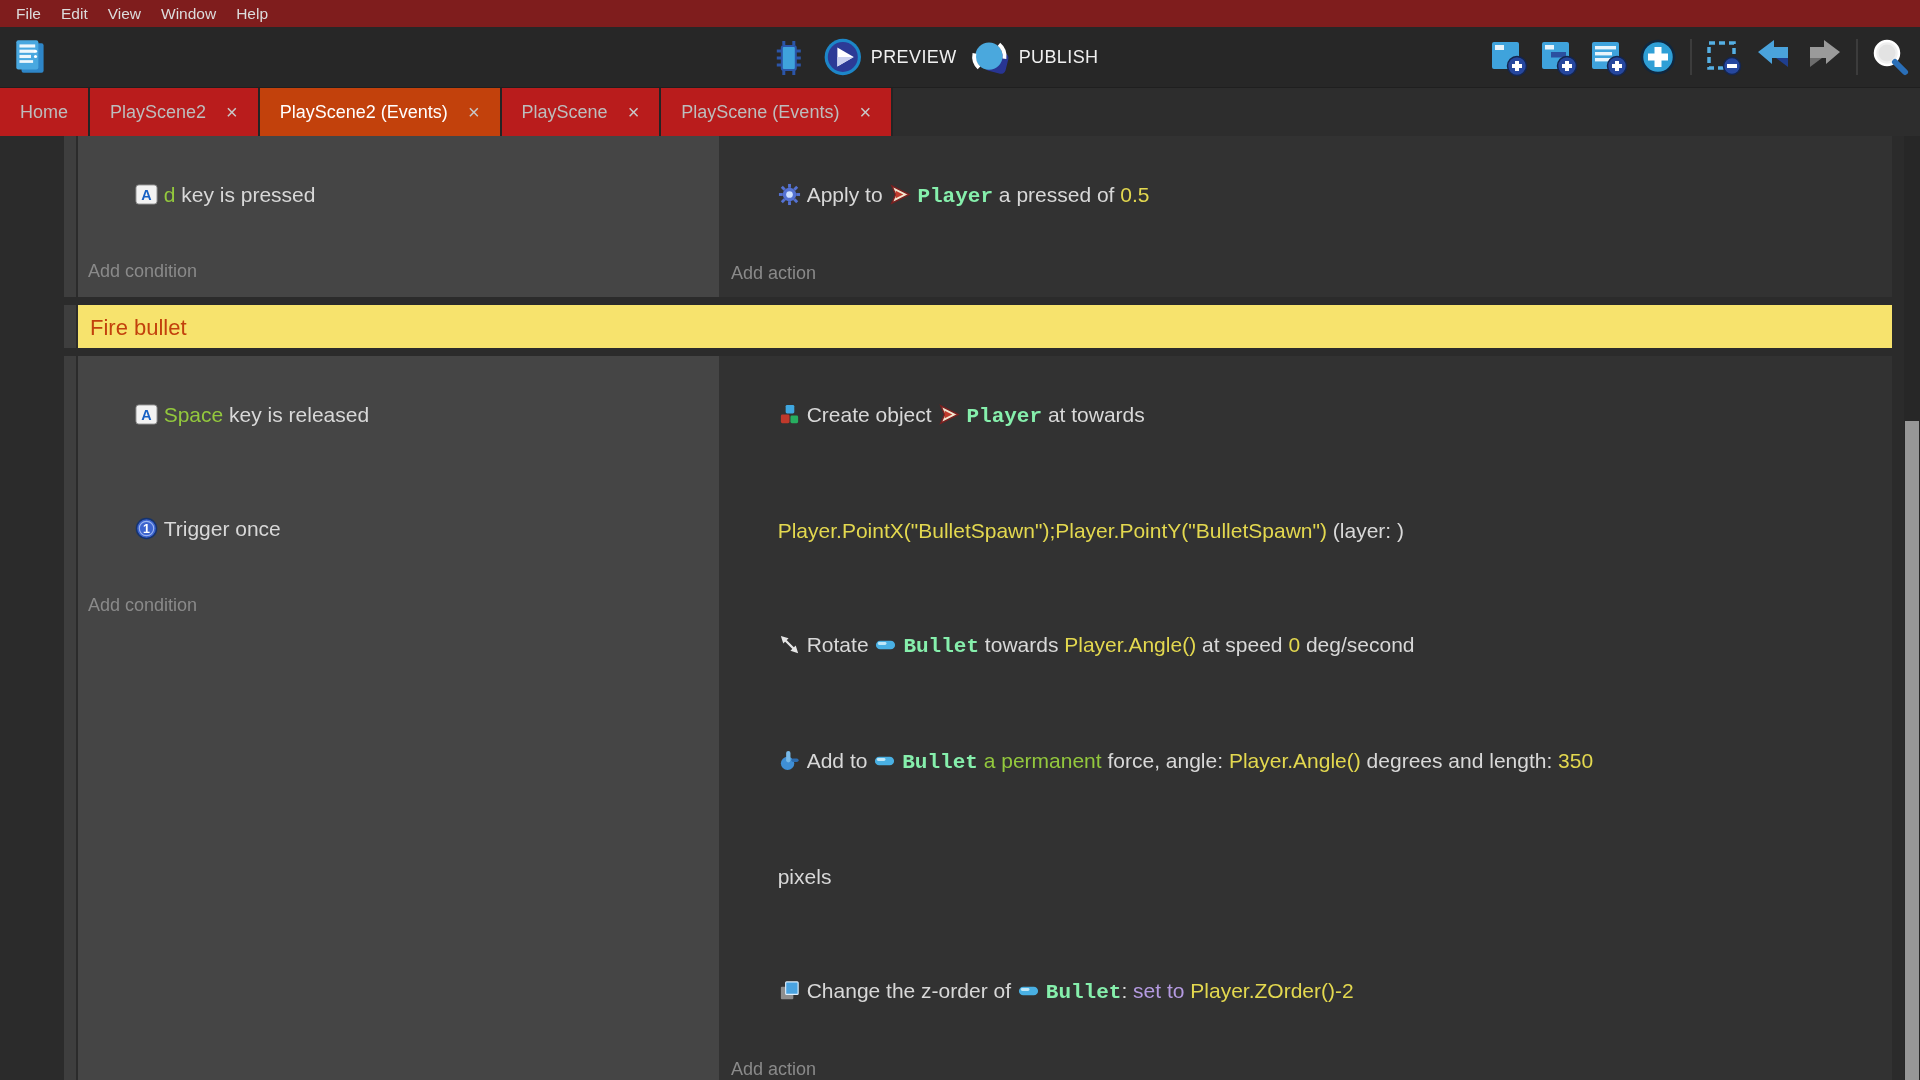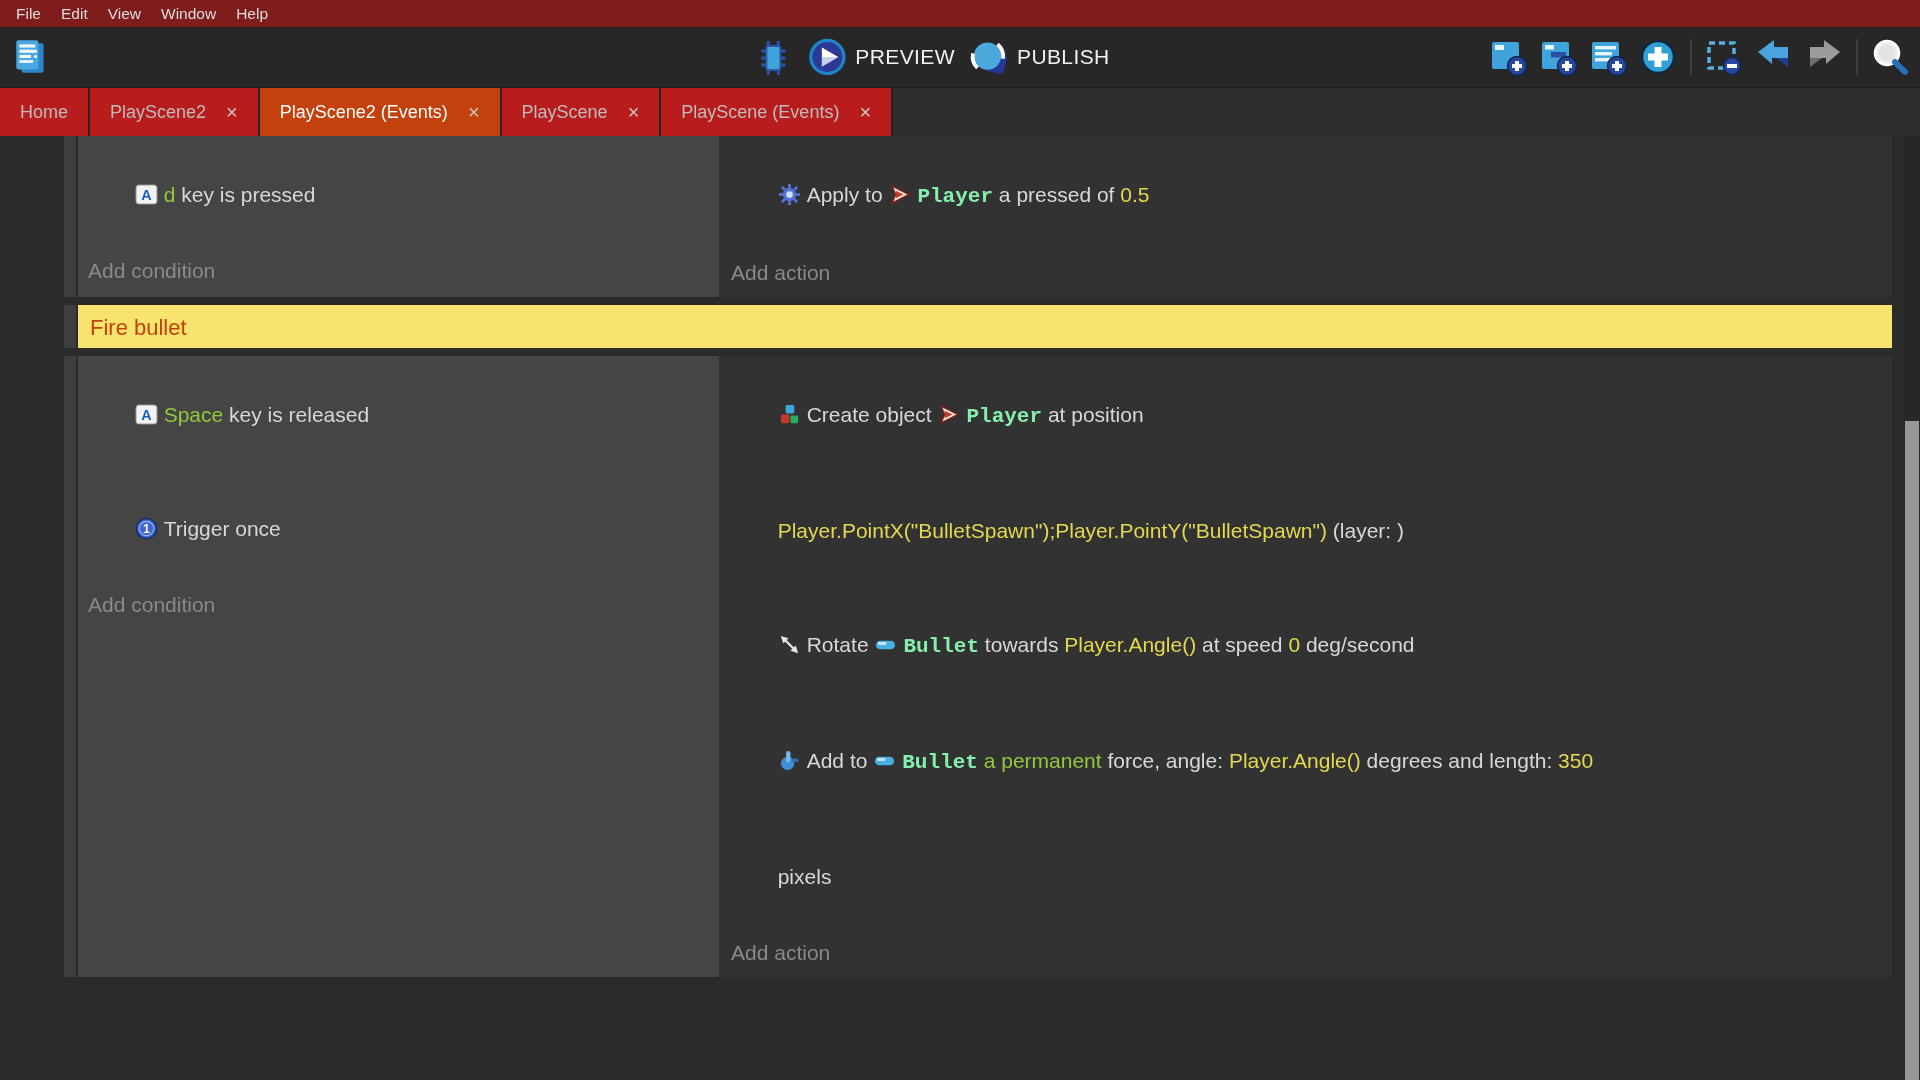--- a/index.html
+++ b/index.html
@@ -10,38 +10,38 @@
   }
   
   .menubar{height:27px;background:#7f1d1d;display:flex;align-items:center;padding-left:6px;}
   .menubar .mitem{color:#dcdcdc;font-size:15.5px;padding:0 10px;cursor:default;}
   
   .toolbar{height:60px;background:#272727;position:relative;display:flex;align-items:center;border-bottom:1px solid #1f1f1f;}
   .logo{width:42px;height:42px;margin-left:10px;}
   .logo svg,.tbtn svg,.cicon svg{width:100%;height:100%;display:block;}
   .tb-center{position:absolute;left:50%;top:0;height:100%;transform:translateX(-8%) translateX(-50%);display:flex;align-items:center;gap:14px;}
   .cicon{width:40px;height:40px;}
-  .tb-label{color:#f0f0f0;font-size:21px;letter-spacing:.4px;margin-left:8px;}
+  .tb-label{color:#f0f0f0;font-size:18px;letter-spacing:.4px;margin-left:8px;}
   .tb-item{display:flex;align-items:center;cursor:pointer;}
   .tb-right{position:absolute;right:10px;top:0;height:100%;display:flex;align-items:center;}
   .tbtn{width:40px;height:40px;margin-left:10px;cursor:pointer;}
   .tsep{width:2px;height:36px;background:#3c3c3c;margin-left:12px;margin-right:2px;}
   
   .tabbar{height:48px;background:#2d2d2d;display:flex;}
   .tab{display:flex;align-items:center;padding:0 20px;font-size:18px;color:#bdbdbd;background:#b91c1c;border-right:2px solid #242424;cursor:pointer;}
   .tab.active{background:#c2410c;color:#ffffff;}
   .tab .x{margin-left:20px;font-size:20px;color:#c9c9c9;line-height:1;}
   
   .panel{position:relative;height:945px;background:#2b2b2b;overflow:hidden;}
   .erow{display:flex;position:relative;margin:0 28px 8px 78px;}
   .erow::before{content:"";position:absolute;left:-14px;top:0;bottom:0;width:12px;background:#3e3e3e;}
   .cond{width:641px;background:#454545;padding:2px 10px 5px;box-sizing:border-box;}
   .act{flex:1;background:#323232;padding:2px 12px 5px;box-sizing:border-box;}
   .line{font-size:21px;line-height:38px;color:#d8d8d8;white-space:pre-wrap;cursor:pointer;}
-  .ph{color:#8a8a8a;font-size:21px;line-height:38px;cursor:pointer;}
+  .ph{color:#8a8a8a;font-size:18px;line-height:38px;cursor:pointer;}
   .seg{white-space:pre-wrap;}
   .g{color:#93c83d;} .y{color:#e3d84f;} .obj{color:#86efac;font-weight:bold;font-family:Liberation Mono, monospace;} .lav{color:#b49ae0;}
   .ic{display:inline-block;width:23px;height:23px;vertical-align:-4px;margin-right:6px;}
   .ic svg{width:100%;height:100%;display:block;}
   .comment{position:relative;margin:0 28px 8px 78px;background:#f7e36d;color:#c2410c;font-size:22px;height:43px;line-height:45px;padding:0 12px;cursor:pointer;}
   .comment::before{content:"";position:absolute;left:-14px;top:0;bottom:0;width:12px;background:#3e3e3e;}
   .scroll-track{position:absolute;right:0;top:0;bottom:0;width:16px;background:#272727;}
   .scroll-thumb{position:absolute;right:1px;top:285px;width:14px;height:660px;background:#979797;cursor:pointer;}
 </style>
 </head>
@@ -263,21 +263,21 @@
     </div>
     <div class="act">
       <div class="line">
         <span class="ic"><svg viewBox="0 0 24 24">
               <rect x="8" y="2" width="9" height="9" rx="1.5" fill="#3fa7e0"></rect>
               <rect x="3" y="12" width="9" height="9" rx="1.5" fill="#c0392b"></rect>
               <rect x="13" y="13" width="8" height="8" rx="1.5" fill="#27ae60"></rect>
             </svg></span><span class="seg">Create object </span><span class="ic"><svg viewBox="0 0 24 24">
               <polygon points="4,3 22,12 4,21 8,12" fill="#f1e6d0" stroke="#7a1f1f" stroke-width="1.5"></polygon>
               <polygon points="8,8 16,12 8,16" fill="#c03a2b"></polygon>
-            </svg></span><span class="seg obj">Player</span><span class="seg"> at position</span>
+            </svg></span><span class="seg obj">Player</span><span class="seg"> at towards</span>
       </div>
       <div class="line">
         <span class="seg y">Player.PointX("BulletSpawn");Player.PointY("BulletSpawn")</span><span class="seg"> (layer: )</span>
       </div>
       <div class="line">
         <span class="ic"><svg viewBox="0 0 24 24">
               <line x1="7" y1="7" x2="17" y2="17" stroke="#e6e6e6" stroke-width="2.4"></line>
               <polygon points="3,3 11,5.5 5.5,11" fill="#e6e6e6"></polygon>
               <polygon points="21,21 13,18.5 18.5,13" fill="#e6e6e6"></polygon>
             </svg></span><span class="seg">Rotate </span><span class="ic"><svg viewBox="0 0 24 24">
@@ -291,20 +291,29 @@
               <rect x="8.5" y="2" width="4.5" height="12" rx="2.2" fill="#77b9e8"></rect>
               <rect x="14" y="10" width="7.5" height="3.6" rx="1.8" fill="#2d6db0"></rect>
             </svg></span><span class="seg">Add to </span><span class="ic"><svg viewBox="0 0 24 24">
               <rect x="2" y="8" width="20" height="9" rx="4.5" fill="#49b0e3"></rect>
               <rect x="4" y="9.5" width="9" height="3" rx="1.5" fill="#bfe7f8"></rect>
             </svg></span><span class="seg obj">Bullet</span><span class="seg g"> a permanent</span><span class="seg"> force, angle: </span><span class="seg y">Player.Angle()</span><span class="seg"> degrees and length: </span><span class="seg y">350</span>
       </div>
       <div class="line">
         <span class="seg">pixels</span>
       </div>
+      <div class="line">
+        <span class="ic"><svg viewBox="0 0 24 24">
+              <rect x="3" y="8" width="13" height="13" rx="1" fill="#8f8f8f"></rect>
+              <rect x="8" y="3" width="13" height="13" rx="1" fill="#4aa3e0" stroke="#dfeffc" stroke-width="1.2"></rect>
+            </svg></span><span class="seg">Change the z-order of </span><span class="ic"><svg viewBox="0 0 24 24">
+              <rect x="2" y="8" width="20" height="9" rx="4.5" fill="#49b0e3"></rect>
+              <rect x="4" y="9.5" width="9" height="3" rx="1.5" fill="#bfe7f8"></rect>
+            </svg></span><span class="seg obj">Bullet</span><span class="seg">: </span><span class="seg lav">set to </span><span class="seg y">Player.ZOrder()-2</span>
+      </div>
       <div class="ph">Add action</div>
     </div>
   </div>
 
   <div class="scroll-track">
     <div class="scroll-thumb"></div>
   </div>
 </div>
 
 </body></html>

